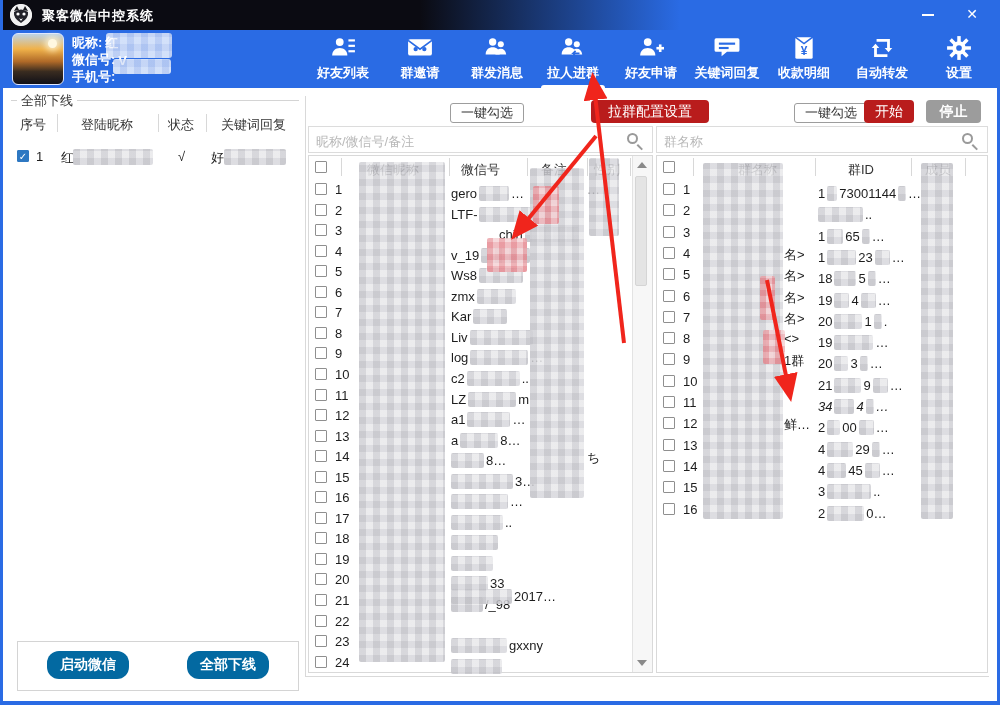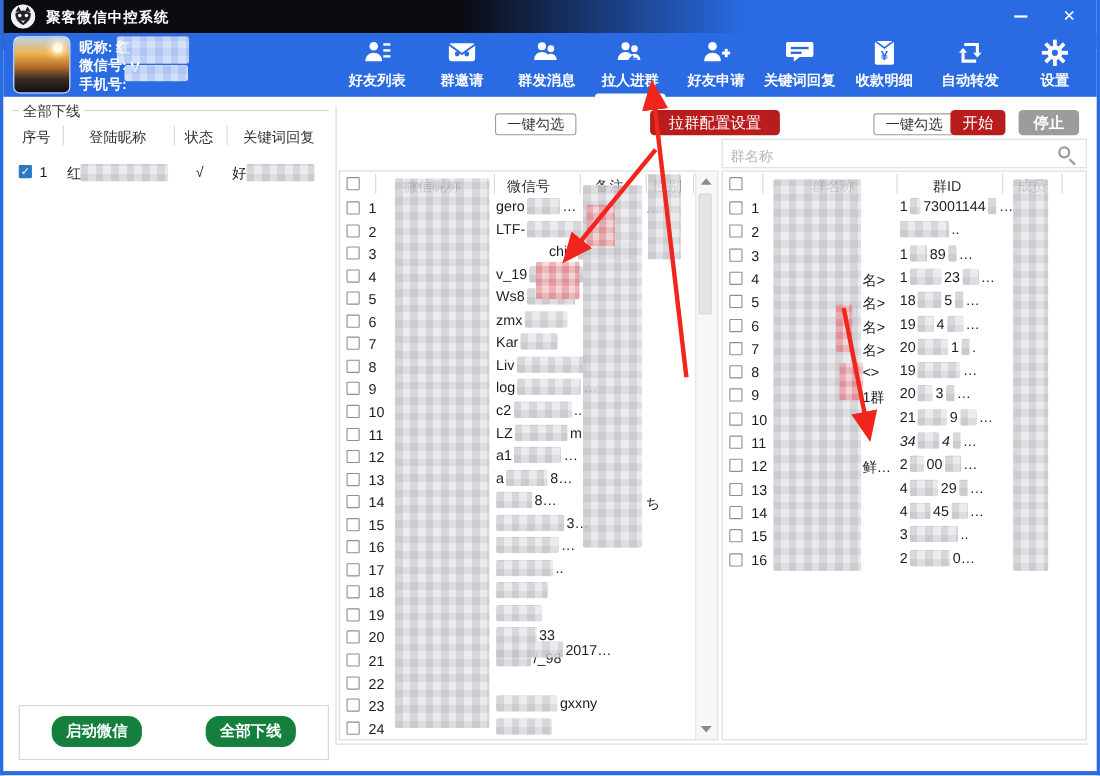--- a/index.html
+++ b/index.html
@@ -41,21 +41,21 @@
   .tabs { position:absolute; display:flex; }
   .tab { height:22px; line-height:21px; padding:0 9px; font-size:13px; border:1px solid #c9c9c9; border-radius:4px 4px 0 0; background:#fdfdfd; color:#444; cursor:pointer; }
   .tab.active { background:#fce4f8; border-color:#d9a6d4; color:#3536d8; font-weight:bold; }
   .btn-plain { position:absolute; height:20px; line-height:18px; padding:0 10px; font-size:13px; color:#333;
                background:#fff; border:1px solid #9d9d9d; border-radius:3px; cursor:pointer; }
   .btn-green { position:absolute; color:#fff; font-size:14px; font-weight:normal; text-align:center;
                background:#b91c1c; border:none; border-radius:4px; cursor:pointer; }
   .btn-gray { position:absolute; color:#fff; font-size:14px; font-weight:bold; text-align:center;
               background:#9c9c9c; border:none; border-radius:4px; cursor:pointer; }
   .btn-green2 { position:absolute; color:#fff; font-size:14px; font-weight:bold; text-align:center;
-                background:#15803d; border:none; border-radius:12px; cursor:pointer; }
+                background:#0369a1; border:none; border-radius:12px; cursor:pointer; }
   .searchbox { position:absolute; height:27px; background:#fff; border:1px solid #dcdcdc; }
   .placeholder { position:absolute; left:7px; top:6px; font-size:13px; color:#b8b8b8; white-space:nowrap; }
   .mag { position:absolute; width:11px; height:11px; border:2px solid #9a9a9a; border-radius:50%; }
   .mag::after { content:""; position:absolute; left:9px; top:9px; width:7px; height:2px; background:#9a9a9a; transform:rotate(45deg); transform-origin:0 0; }
   .table-frame { position:absolute; border:1px solid #d9d9d9; background:#fff; }
   .scrollbar { position:absolute; background:#f7f7f7; border-left:1px solid #e3e3e3; }
   .scroll-arrow { position:absolute; left:4px; width:0; height:0; border-left:5px solid transparent; border-right:5px solid transparent; }
   .up { border-bottom:6px solid #8a8a8a; }
   .down { border-top:6px solid #8a8a8a; }
   .thumb { position:absolute; left:2px; width:12px; background:#e4e4e4; border:1px solid #d5d5d5; border-radius:2px; }
@@ -65,21 +65,21 @@
                          repeating-linear-gradient(0deg, rgba(120,120,130,.15) 0 7px, rgba(255,255,255,.10) 7px 14px);
         opacity:.85; }
   .mz-w { position:absolute; border-radius:3px; background-color:rgba(255,255,255,.55);
           background-image:repeating-linear-gradient(90deg, rgba(255,255,255,.35) 0 7px, rgba(190,205,240,.30) 7px 14px),
                            repeating-linear-gradient(0deg, rgba(255,255,255,.30) 0 7px, rgba(190,205,240,.25) 7px 14px); }
   .mz-p { position:absolute; border-radius:2px; background-color:#efb6bc;
           background-image:repeating-linear-gradient(90deg, rgba(220,90,100,.35) 0 6px, rgba(255,255,255,.2) 6px 12px),
                            repeating-linear-gradient(0deg, rgba(220,90,100,.3) 0 6px, rgba(255,255,255,.2) 6px 12px);
           opacity:.8; }
   .frag { font-size:13px; color:#1d1d1d; white-space:nowrap; }
-  .inline-cluster { position:absolute; display:flex; align-items:flex-start; gap:2px; height:21px; }
+  .inline-cluster { position:absolute; display:flex; align-items:flex-end; gap:2px; height:21px; }
   .mzi { display:inline-block; height:15px; border-radius:2px; background-color:#e2e2e6;
          background-image:repeating-linear-gradient(90deg, rgba(120,120,130,.18) 0 7px, rgba(255,255,255,.14) 7px 14px),
                           repeating-linear-gradient(0deg, rgba(120,120,130,.15) 0 7px, rgba(255,255,255,.10) 7px 14px);
          opacity:.85; }
   svg.arrows { position:absolute; left:0; top:0; z-index:60; pointer-events:none; }
 </style>
 </head>
 <body>
 
 <div class="window">
@@ -233,20 +233,24 @@
 
   <div class="vline" style="left:302px; top:96px; height:581px;"></div>
   <div class="hline" style="left:302px; top:676px; width:684px;"></div>
 
   <button class="btn-plain" style="left:447px; top:103px;">一键勾选</button>
   <button class="btn-green" style="left:588px; top:100px; width:118px; height:23px;">拉群配置设置</button>
   <button class="btn-plain" style="left:791px; top:103px;">一键勾选</button>
   <button class="btn-green" style="left:861px; top:100px; width:50px; height:23px;">开始</button>
   <button class="btn-gray" style="left:923px; top:100px; width:55px; height:23px;">停止</button>
 
+  <div class="searchbox" style="left:305px; top:126px; width:345px;">
+    <span class="placeholder">昵称/微信号/备注</span>
+    <span class="mag" style="right:14px; top:6px;"></span>
+  </div>
   <div class="searchbox" style="left:653px; top:126px; width:332px;">
     <span class="placeholder">群名称</span>
     <span class="mag" style="right:14px; top:6px;"></span>
   </div>
 
   <div class="table-frame" style="left:305px; top:155px; width:345px; height:518px;"></div>
   <div class="checkbox" style="left:312px; top:161px;"></div>
   <div class="colhead" style="left:364px; top:161px;">微信昵称</div>
   <div class="colhead" style="left:458px; top:161px;">微信号</div>
   <div class="colhead" style="left:538px; top:161px;">备注</div>
@@ -441,21 +445,21 @@
       <div class="cell" style="left: 680px; top: 203.3px;">2</div>
       <div class="inline-cluster" style="left: 815px; top: 201.3px;">
         <span class="mzi" style="width: 45px;"></span>
         <span class="frag">..</span>
       </div>
       <div class="checkbox" style="left: 660px; top: 225.6px;"></div>
       <div class="cell" style="left: 680px; top: 224.6px;">3</div>
       <div class="inline-cluster" style="left: 815px; top: 222.6px;">
         <span class="frag">1</span>
         <span class="mzi" style="width: 16px;"></span>
-        <span class="frag">89</span>
+        <span class="frag">65</span>
         <span class="mzi" style="width: 8px;"></span>
         <span class="frag">…</span>
       </div>
       <div class="checkbox" style="left: 660px; top: 246.9px;"></div>
       <div class="cell" style="left: 680px; top: 245.9px;">4</div>
       <div class="cell" style="left: 781px; top: 245.9px;">名&gt;</div>
       <div class="inline-cluster" style="left: 815px; top: 243.9px;">
         <span class="frag">1</span>
         <span class="mzi" style="width: 29px;"></span>
         <span class="frag">23</span>

